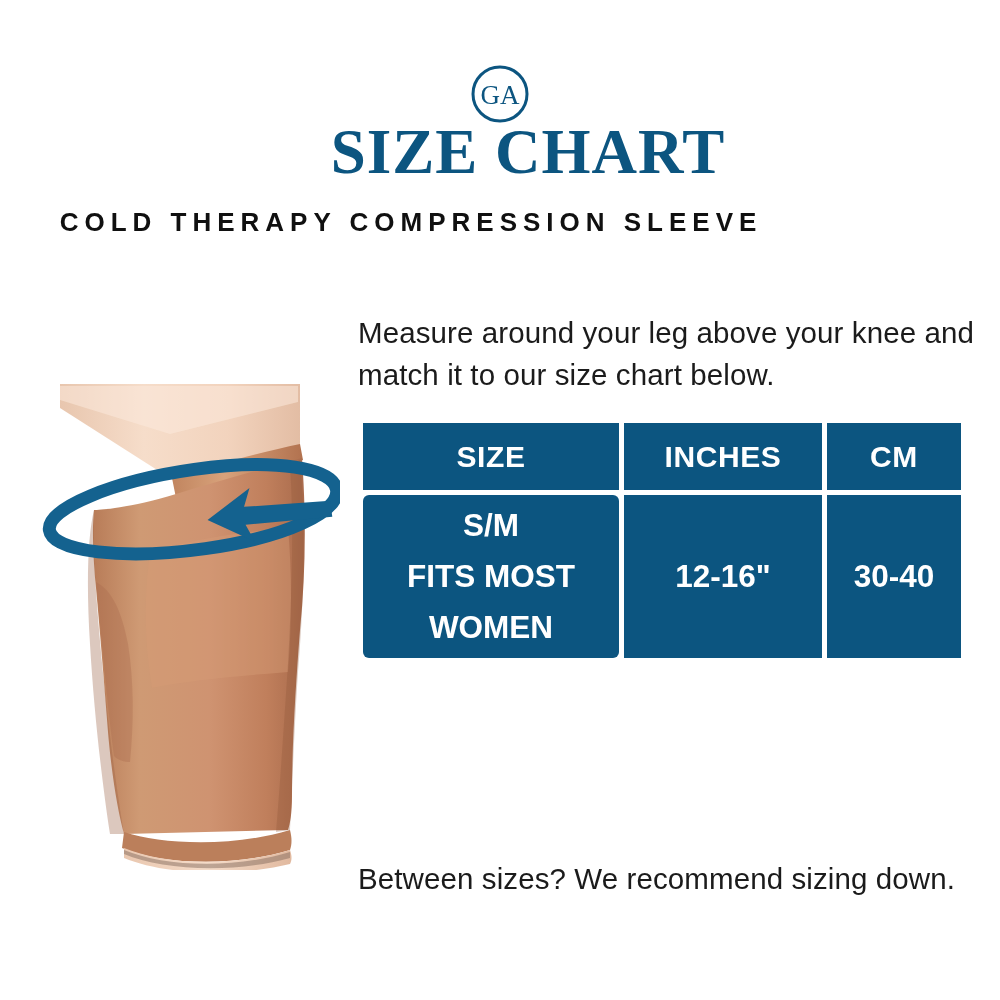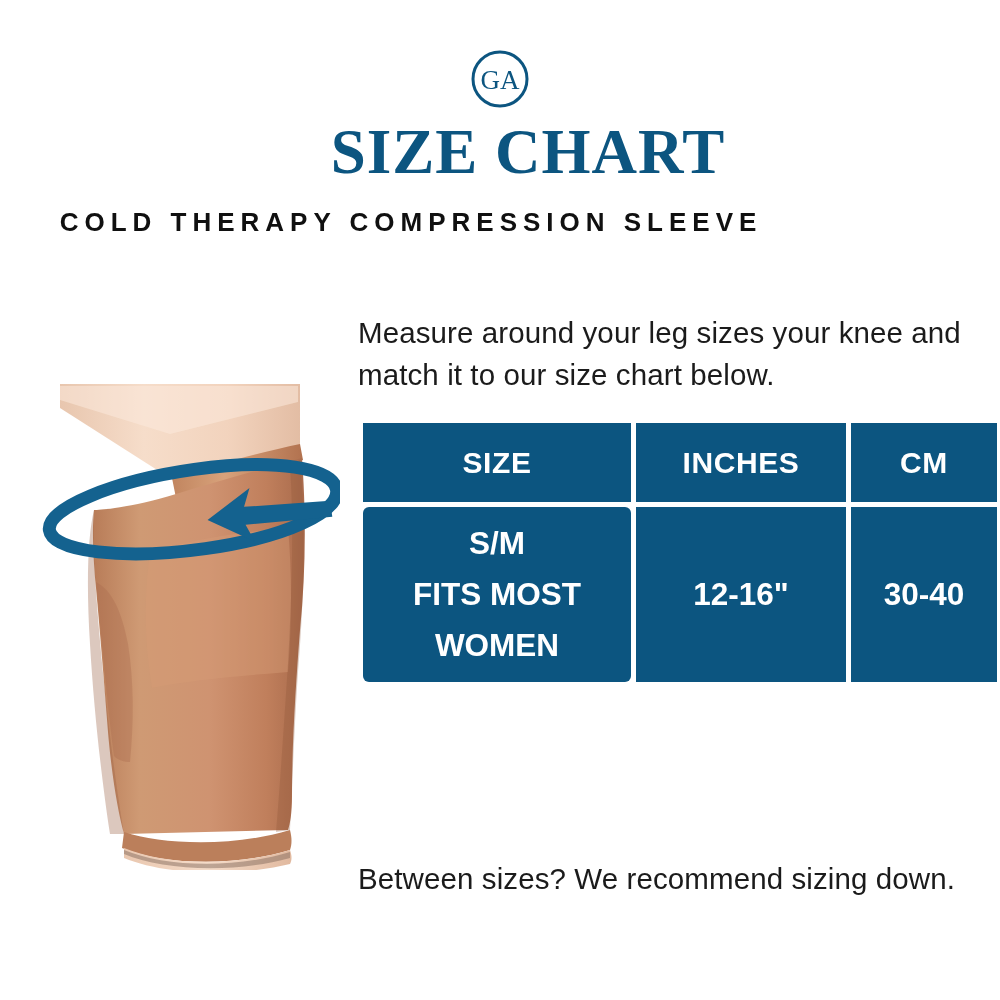--- a/index.html
+++ b/index.html
@@ -13,21 +13,21 @@
     position: relative;
     overflow: hidden;
     font-family: "Liberation Sans", sans-serif;
     -webkit-font-smoothing: antialiased;
   }
 
   
   #brand-logo {
     position: absolute;
     left: 50%;
-    top: 49px;
+    top: 64px;
     transform: translateX(-50%);
     width: 60px;
     height: 60px;
   }
   #brand-logo svg { display: block; }
 
   
   #page-title {
     position: absolute;
     top: 116px;
@@ -90,21 +90,21 @@
     border-spacing: 5px;
     table-layout: fixed;
   }
   #size-table td {
     background: #0c5580;
     color: #ffffff;
     text-align: center;
     vertical-align: middle;
     font-family: "Liberation Sans", sans-serif;
     font-weight: bold;
-    padding: 6px;
+    padding: 0;
   }
   #size-table .col-size   { width: 256px; }
   #size-table .col-inches { width: 198px; margin-top: 20px; }
   #size-table .col-cm     { width: 134px; }
 
   #size-table thead td {
     height: 67px;
     font-size: 30px;
     letter-spacing: 0.6px;
   }
@@ -137,21 +137,21 @@
 <div id="brand-logo">
   <svg width="60" height="60" viewBox="0 0 60 60" xmlns="http://www.w3.org/2000/svg">
     <circle cx="30" cy="30" r="27" fill="none" stroke="#0c5580" stroke-width="3"></circle>
     <text x="30" y="39.5" text-anchor="middle" font-family="Liberation Serif, serif" font-size="27" fill="#0c5580">GA</text>
   </svg>
 </div>
 
 <div id="page-title">SIZE CHART</div>
 <div id="page-subtitle">COLD THERAPY COMPRESSION SLEEVE</div>
 
-<div class="body-copy" id="instruction-text">Measure around your leg sizes your knee and match it to our size chart below.</div>
+<div class="body-copy" id="instruction-text">Measure around your leg above your knee and match it to our size chart below.</div>
 
 <div id="leg-illustration">
   <svg width="340" height="488" viewBox="0 0 340 488" xmlns="http://www.w3.org/2000/svg">
     <defs>
       <linearGradient id="skinGrad" x1="0" y1="0" x2="1" y2="0">
         <stop offset="0%" stop-color="#e8c6ae"></stop>
         <stop offset="35%" stop-color="#f6ddca"></stop>
         <stop offset="70%" stop-color="#f2d3bd"></stop>
         <stop offset="100%" stop-color="#e3bda4"></stop>
       </linearGradient>

